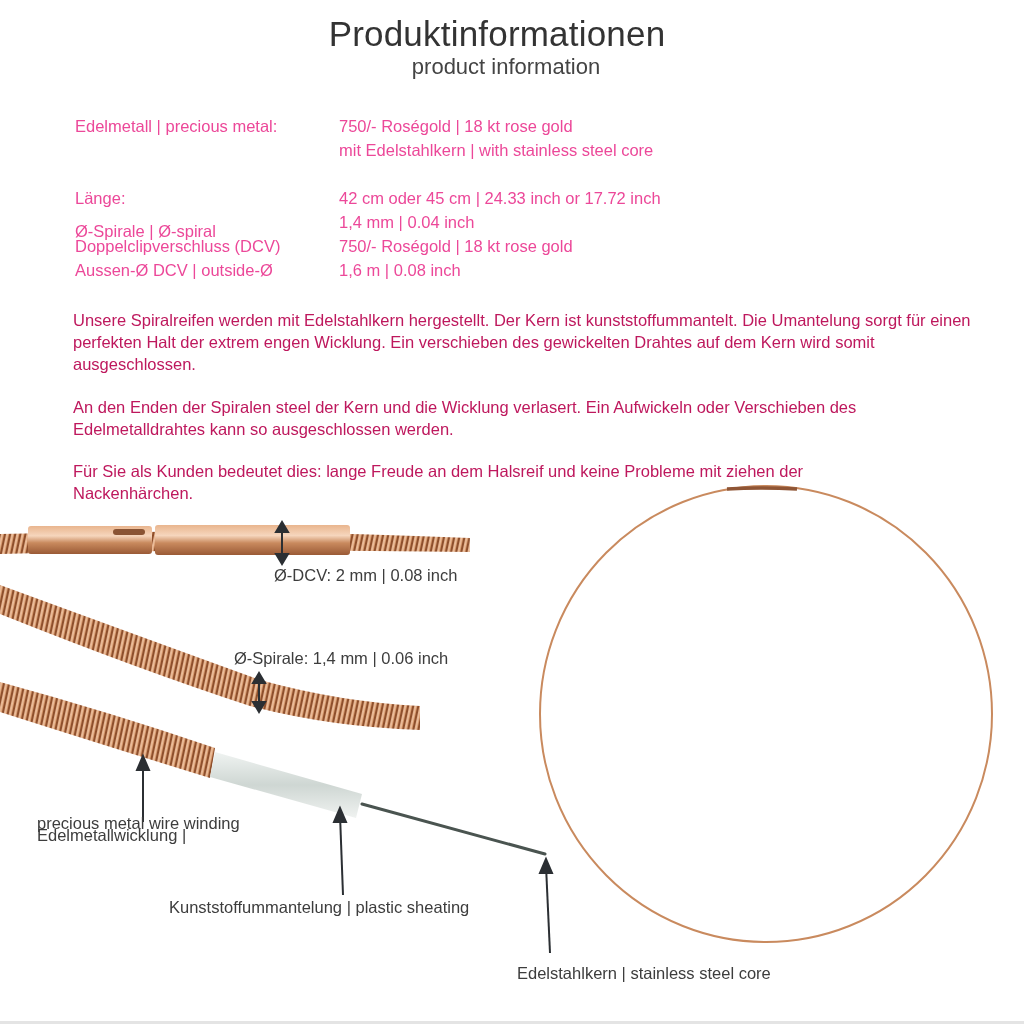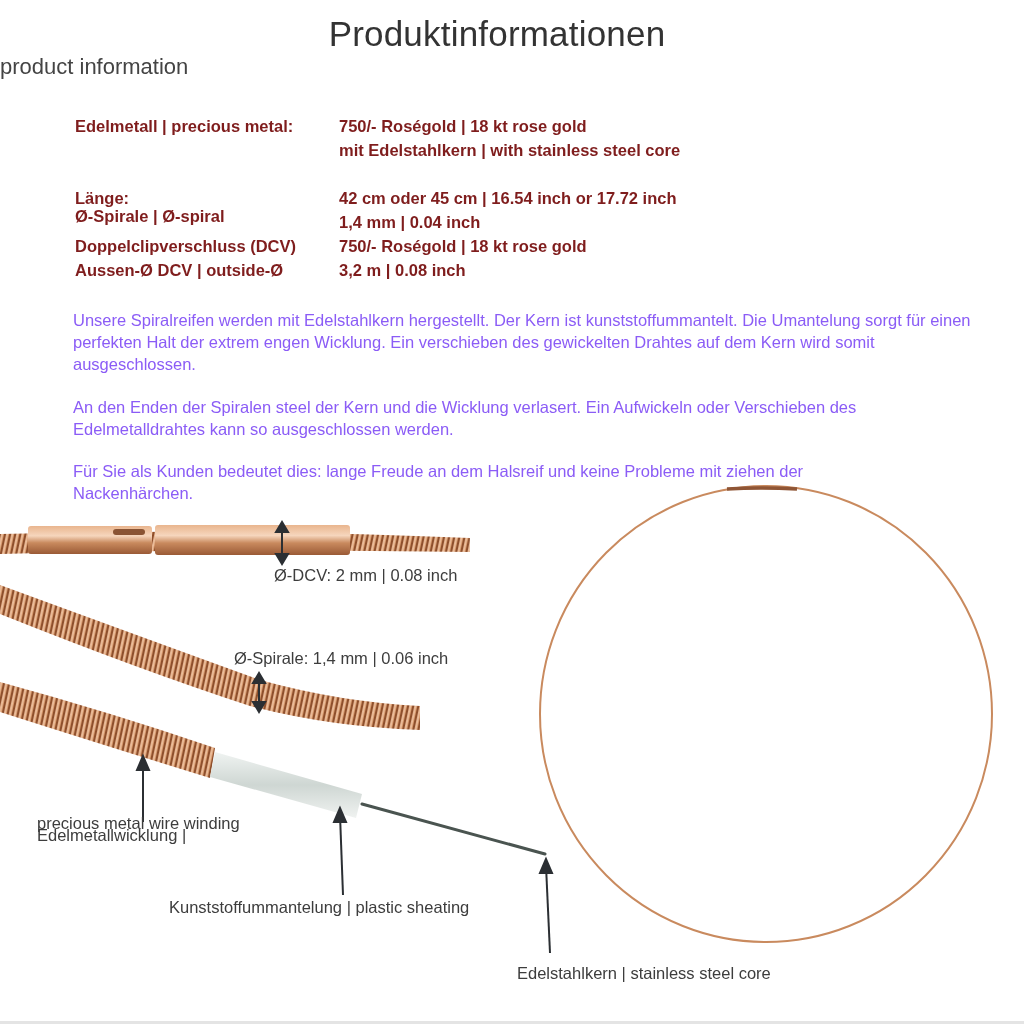--- a/index.html
+++ b/index.html
@@ -8,54 +8,54 @@
     background: #ffffff; color: #3a3a3a;
     font-family: "Liberation Sans", "DejaVu Sans", sans-serif;
     font-weight: 300;
   }
   .abs { position: absolute; }
   .title {
     left: 0; width: 994px; top: 14px; text-align: center;
     font-size: 35px; color: #333; letter-spacing: 0.2px;
   }
   .subtitle {
-    left: 0; width: 1012px; top: 54px; 
+    left: 0; width: 1012px; top: 54px; text-align: center;
     font-size: 22px; color: #444;
   }
   .spec-label, .spec-value {
-    font-size: 16.5px; color: #7f1d1d; line-height: 24px; white-space: nowrap; font-weight: bold;
+    font-size: 16.5px; color: #ec4899; line-height: 24px; white-space: nowrap;
   }
   .spec-label { left: 75px; }
   .spec-value { left: 327px; margin-left: 12px; }
   .para {
-    left: 73px; width: 900px; font-size: 16.5px; line-height: 22px; color: #8b5cf6;
+    left: 73px; width: 900px; font-size: 16.5px; line-height: 22px; color: #be185d;
   }
   .callout { font-size: 16.5px; color: #3d3d3d; white-space: nowrap; line-height: 22px; text-align: right; }
   svg { position: absolute; left: 0; top: 0; }
   .bottom-line { left: 0; width: 1024px; top: 1021px; height: 3px; background: #e4e4e4; }
 </style>
 </head>
 <body>
 
 <div class="abs title">Produktinformationen</div>
 <div class="abs subtitle">product information</div>
 
 <div>
   <div class="abs spec-label" style="top:114px">Edelmetall | precious metal:</div>
   <div class="abs spec-value" style="top:114px">750/- Roségold | 18 kt rose gold</div>
   <div class="abs spec-value" style="top:138px">mit Edelstahlkern | with stainless steel core</div>
 
   <div class="abs spec-label" style="top:186px">Länge:</div>
-  <div class="abs spec-value" style="top:186px">42 cm oder 45 cm  | 16.54 inch or 17.72 inch</div>
-  <div class="abs spec-label" style="top:204px">Ø-Spirale | Ø-spiral</div>
+  <div class="abs spec-value" style="top:186px">42 cm oder 45 cm  | 24.33 inch or 17.72 inch</div>
+  <div class="abs spec-label" style="top:219px">Ø-Spirale | Ø-spiral</div>
   <div class="abs spec-value" style="top:210px">1,4 mm | 0.04 inch</div>
   <div class="abs spec-label" style="top:234px">Doppelclipverschluss (DCV)</div>
   <div class="abs spec-value" style="top:234px">750/- Roségold | 18 kt rose gold</div>
   <div class="abs spec-label" style="top:258px">Aussen-Ø DCV | outside-Ø</div>
-  <div class="abs spec-value" style="top:258px">3,2 m | 0.08 inch</div>
+  <div class="abs spec-value" style="top:258px">1,6 m | 0.08 inch</div>
 </div>
 
 <div class="abs para" style="top:309px">Unsere Spiralreifen werden mit Edelstahlkern hergestellt. Der Kern ist kunststoffummantelt. Die Umantelung sorgt für einen perfekten Halt der extrem engen Wicklung. Ein verschieben des gewickelten Drahtes auf dem Kern wird somit ausgeschlossen.</div>
 <div class="abs para" style="top:396px">An den Enden der Spiralen steel der Kern und die Wicklung verlasert. Ein Aufwickeln oder Verschieben des Edelmetalldrahtes kann so ausgeschlossen werden.</div>
 <div class="abs para" style="top:460px; width:840px">Für Sie als Kunden bedeutet dies: lange Freude an dem Halsreif und keine Probleme mit ziehen der Nackenhärchen.</div>
 
 <svg width="1024" height="1024" viewBox="0 0 1024 1024">
   <defs>
     <linearGradient id="gold" x1="0" y1="0" x2="0" y2="1">
       <stop offset="0" stop-color="#e9b58e"></stop>

